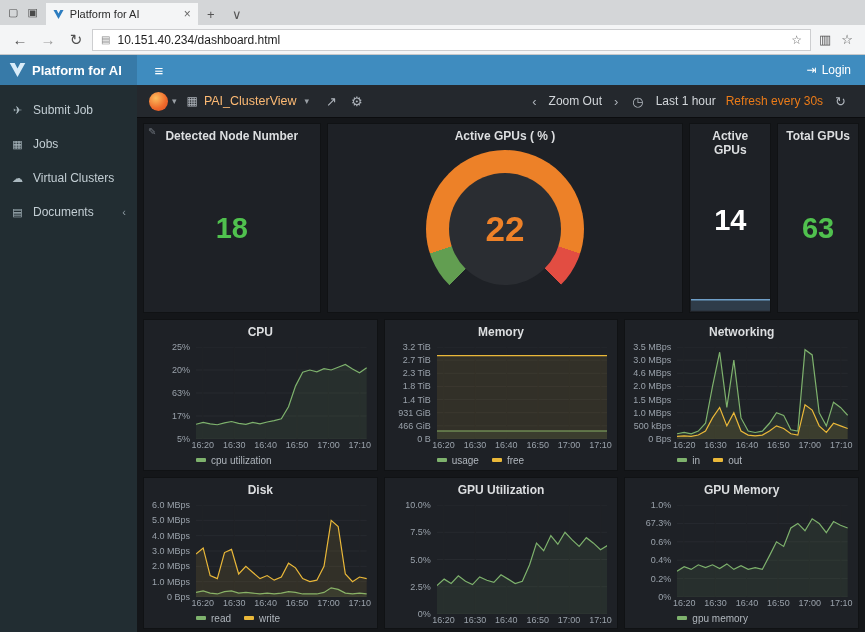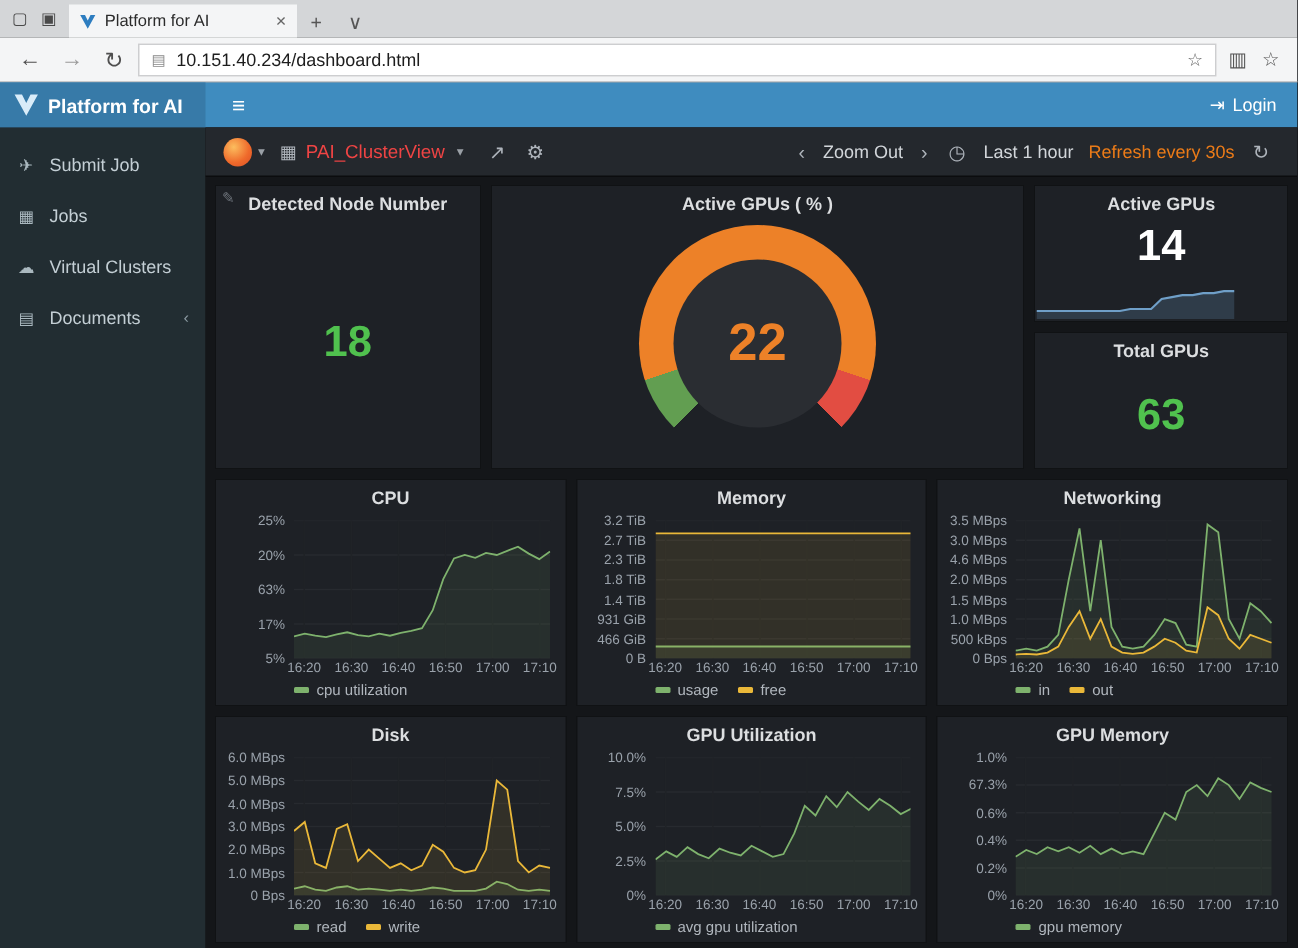--- a/index.html
+++ b/index.html
@@ -33,30 +33,30 @@
   .sidebar{width:137px;background:#222d32;padding-top:8px;flex:none}
   .side-item{display:flex;align-items:center;gap:9px;padding:10px 11px;color:#c3ced4;font-size:12px}
   .side-icon{width:13px;font-size:11px;color:#aab8bf;text-align:center}
   .side-chev{margin-left:auto;color:#8c9aa2;font-size:11px}
 
   .grafana{flex:1;display:flex;flex-direction:column;min-width:0;background:#141619}
   .gtoolbar{height:33px;flex:none;background:#24282d;border-bottom:1px solid #0b0c0e;display:flex;align-items:center;padding:0 12px;color:#c9ced3}
   .glogo{width:19px;height:19px;border-radius:50%;background:radial-gradient(circle at 36% 32%,#fcbd5e,#ef6a2b 58%,#d84e26);flex:none}
   .gcaret{color:#9aa0a6;font-size:9px;margin:0 10px 0 4px}
   .dash-grid{color:#aeb4bb;font-size:12px;margin-right:6px}
-  .dash-name{font-size:12.5px;color:#ef4444;margin-right:4px}
+  .dash-name{font-size:12.5px;color:#fdba74;margin-right:4px}
   .toolbtn{color:#aeb4bb;font-size:13px;margin:0 7px}
   .spacer{flex:1}
   .ttext{font-size:12px;color:#d2d6da;margin:0 5px;white-space:nowrap}
 
   .dash{flex:1;padding:2px 3px;overflow:hidden}
   .row{display:flex}
   .r1{height:196px}.r2{height:158px}.r3{height:158px}
   .panel{position:relative;flex:1;margin:3px;background:#1e2126;border:1px solid #101214;display:flex;flex-direction:column;min-width:0;overflow:hidden}
-  .colstack{flex:1;display:flex;flex-direction:column;min-width:0}
+  .colstack{flex:1;display:flex;flex-direction:row;min-width:0}
   .colstack .panel{flex:1}
   .gpanel{flex:2.02}
   .p-title{flex:none;text-align:center;font-size:12px;font-weight:bold;color:#dcdee0;padding:5px 4px 2px}
   .panel-corner{position:absolute;top:2px;left:4px;color:#6d737a;font-size:10px}
 
   .stat-wrap{flex:1;display:flex;align-items:center;justify-content:center}
   .stat-val{font-size:29px;font-weight:bold}
   .spark-stat{padding-bottom:30px;position:relative;z-index:1}
   .spark{position:absolute;left:1px;right:1px;bottom:1px;height:44%;z-index:0}
 
@@ -422,23 +422,20 @@
               </div>
      </div>
      <div class="xaxis">
               <span style="left:4%">16:20</span>
               <span style="left:22.4%">16:30</span>
               <span style="left:40.8%">16:40</span>
               <span style="left:59.2%">16:50</span>
               <span style="left:77.6%">17:00</span>
               <span style="left:96%">17:10</span>
             </div>
-     <div class="legend">
-              <span class="litem"><span class="lmark" style="background:#7eb26d"></span>avg gpu utilization</span>
-            </div>
           </div>
         <div class="panel graph">
           <div class="p-title">GPU Memory</div>
         <div class="gbody">
        <div class="yaxis">
                 <span style="top:0%">1.0%</span>
                 <span style="top:20%">67.3%</span>
                 <span style="top:40%">0.6%</span>
                 <span style="top:60%">0.4%</span>
                 <span style="top:80%">0.2%</span>

